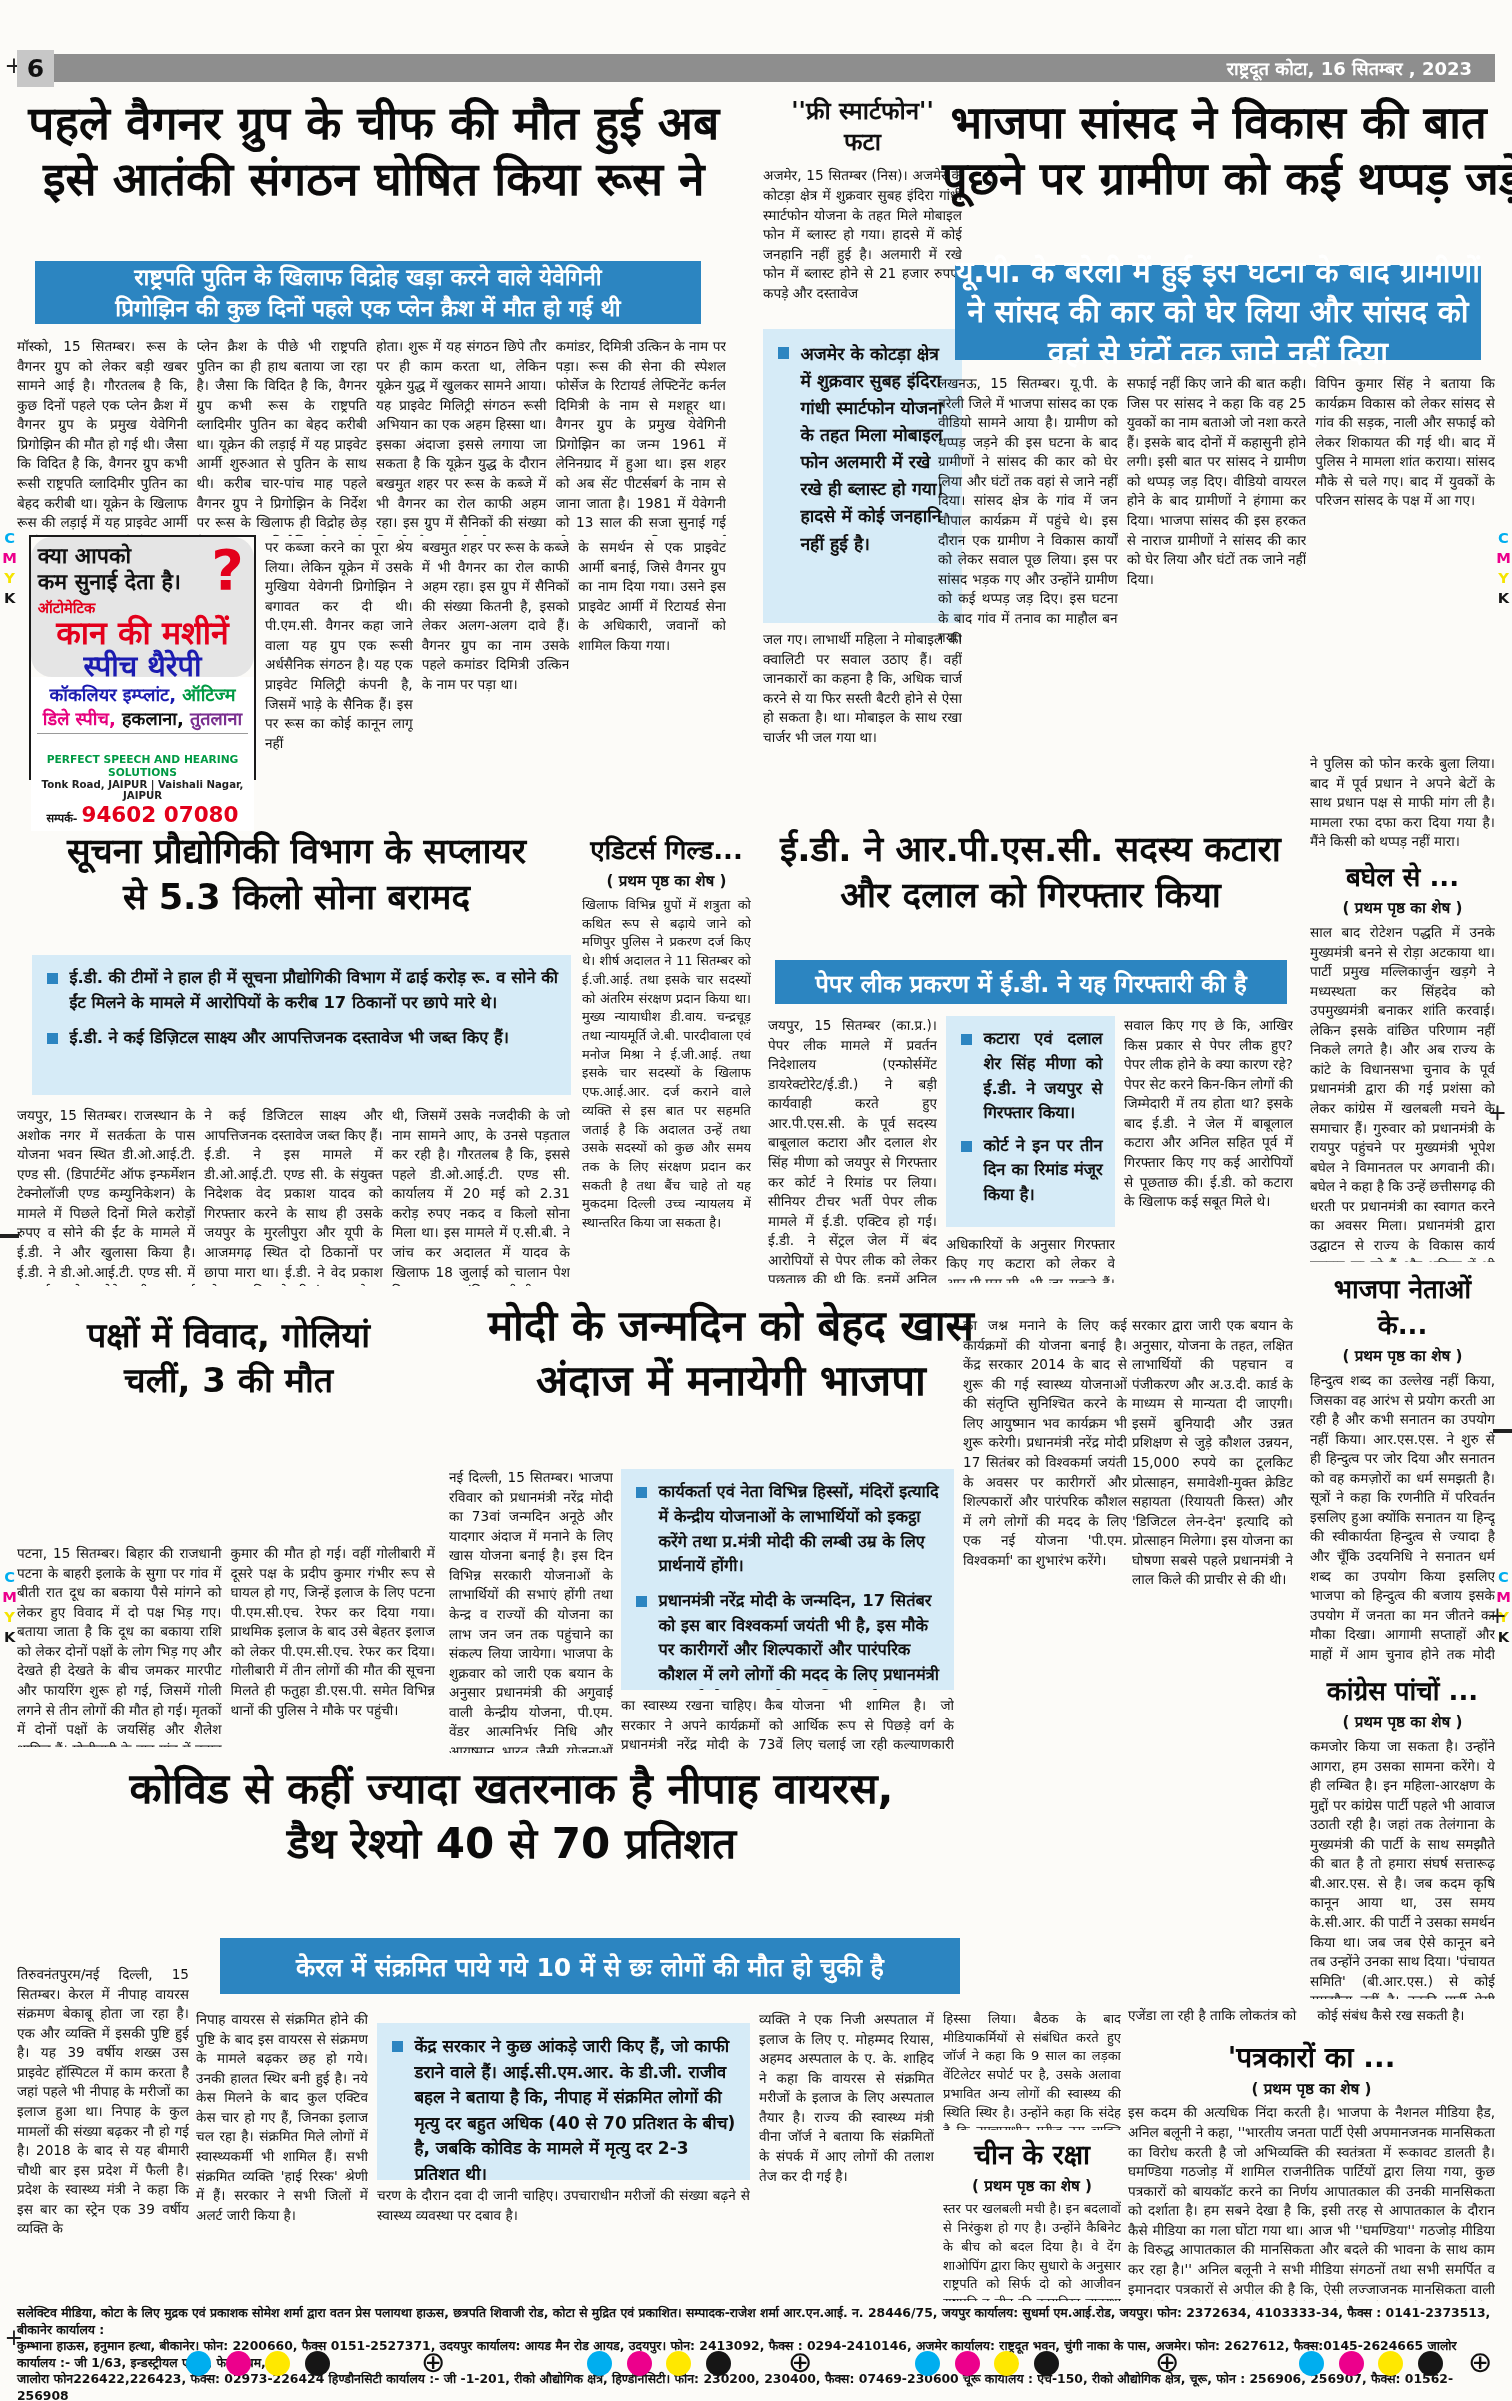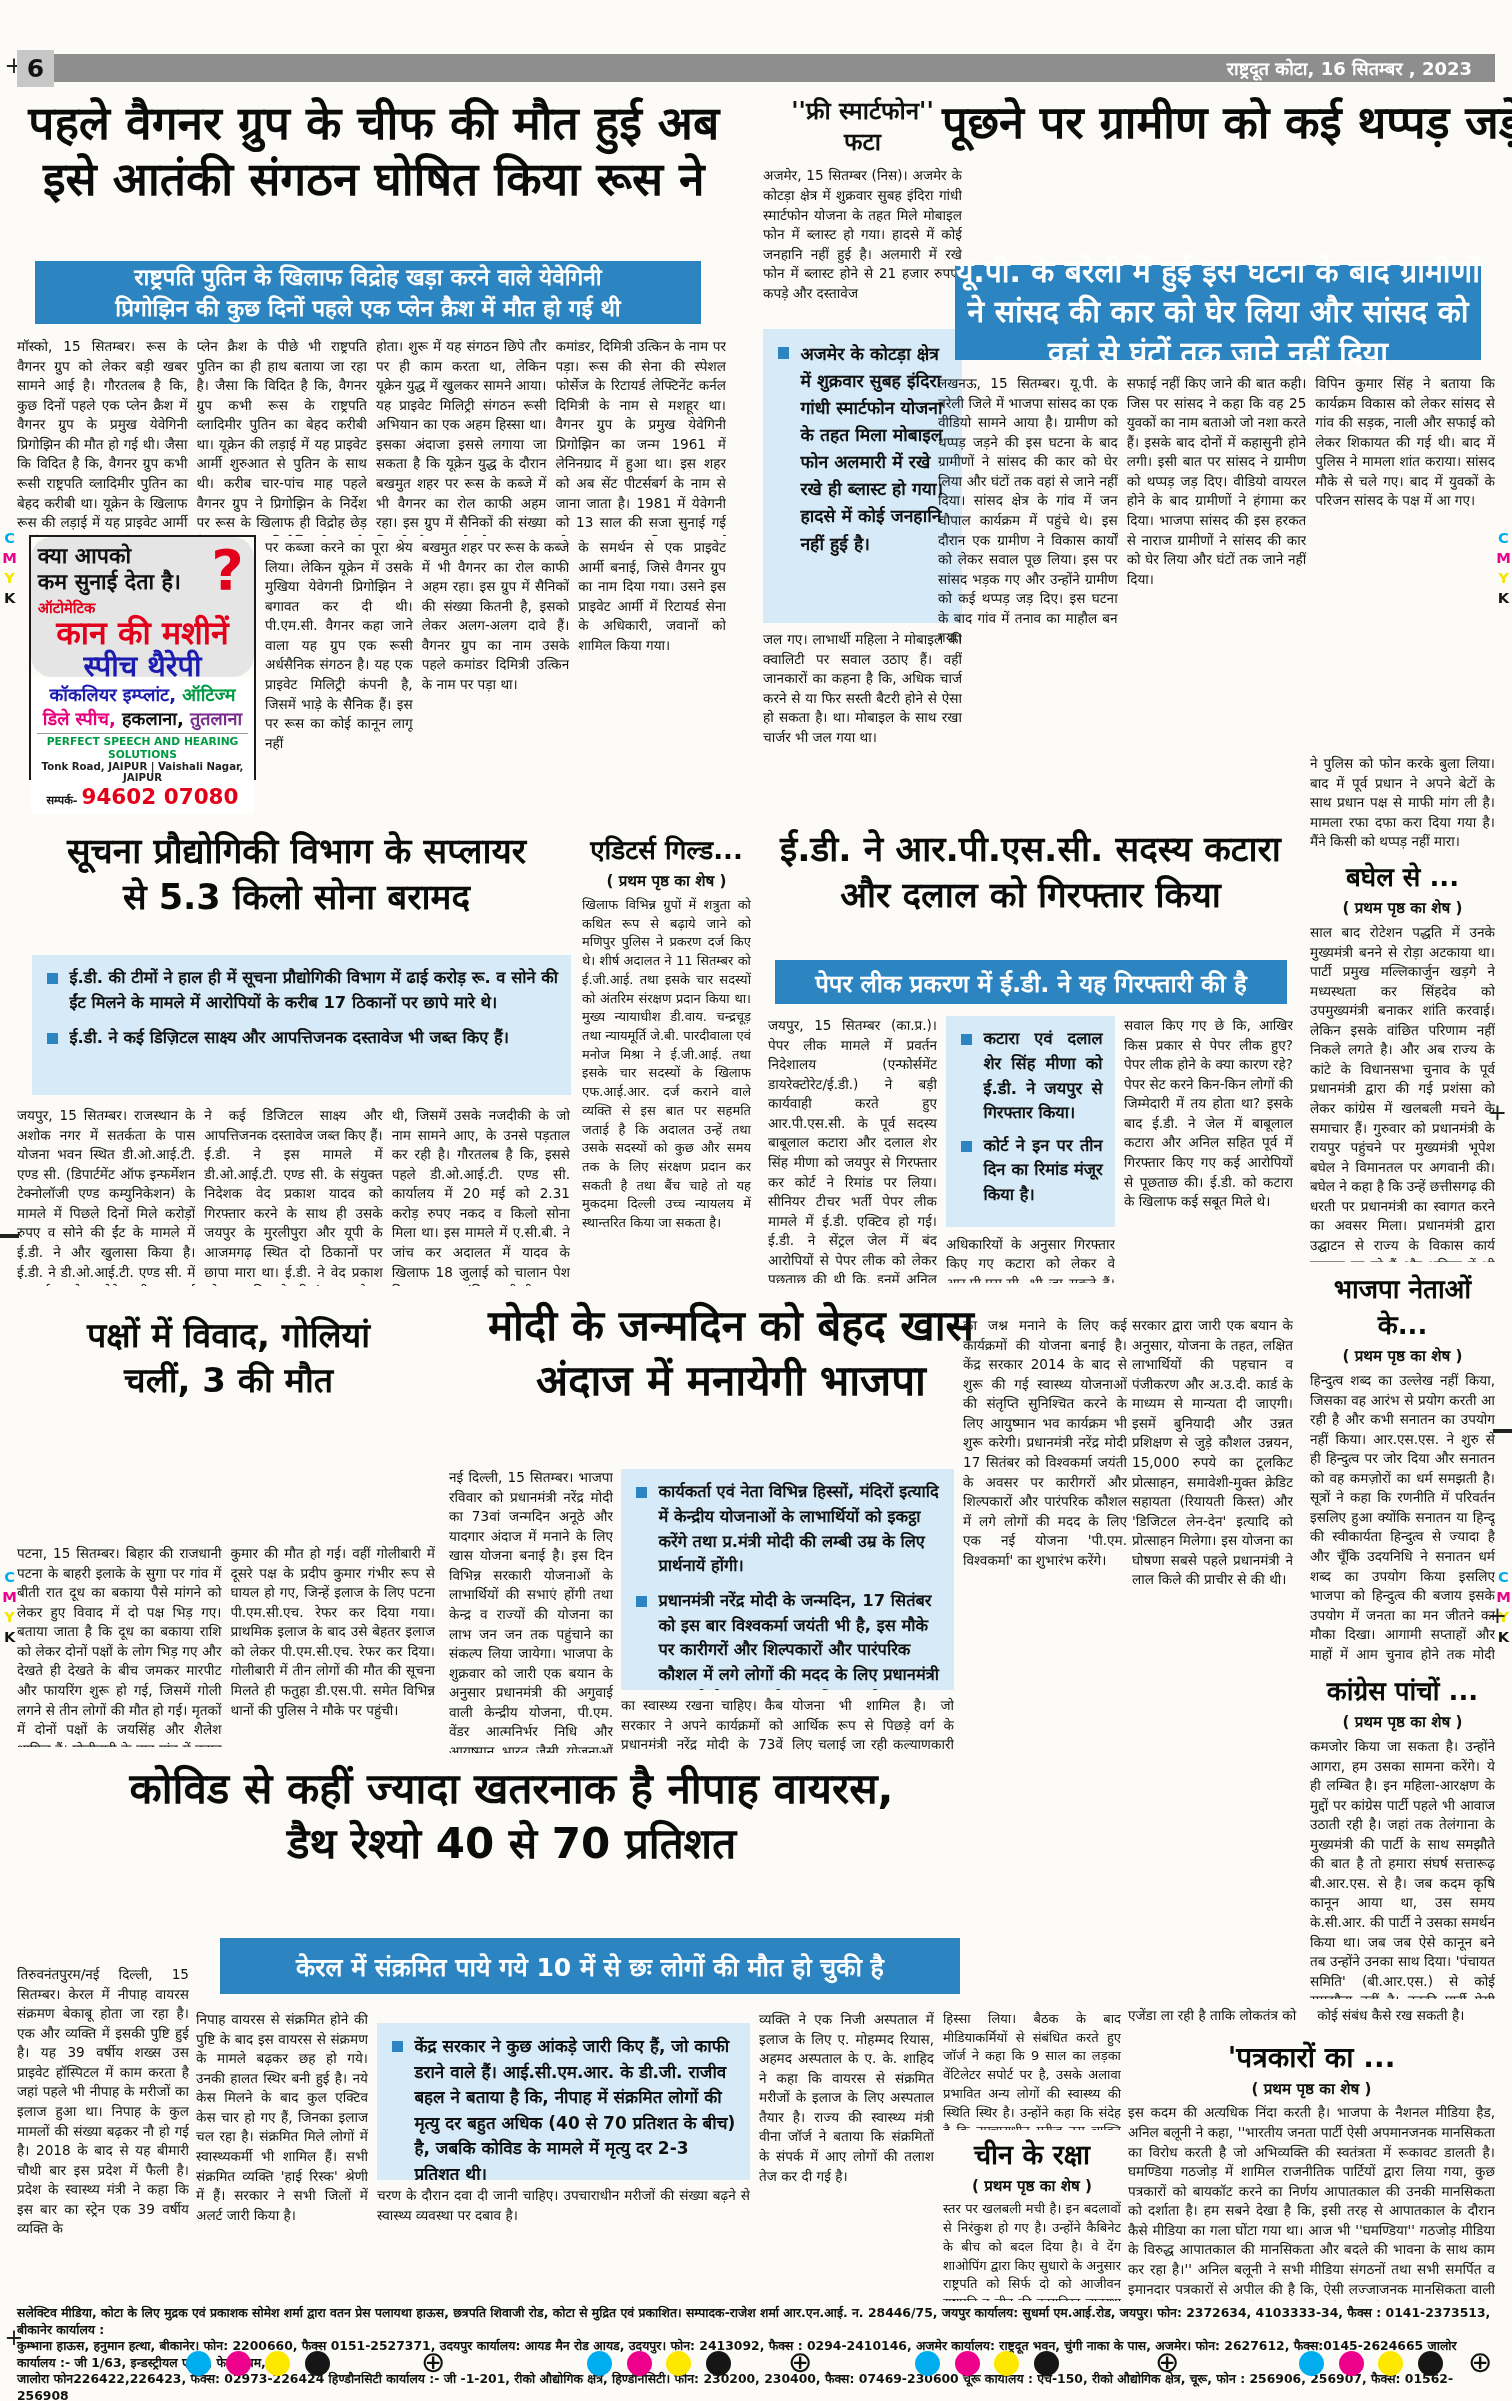--- a/index.html
+++ b/index.html
@@ -34,21 +34,21 @@
   .ad-q{font-size:21.5px;font-weight:800;color:#111;text-align:left;line-height:1.25;width:169px;}
   .ad-qmark{position:absolute;right:10.2px;top:4.5px;font-size:56px;font-weight:800;color:#e3001b;line-height:1;}
   .ad-auto{font-size:14.7px;font-weight:800;color:#e3001b;text-align:left;margin-top:1.1px;}
   .ad-machines{font-size:32px;font-weight:900;color:#e3001b;line-height:1.05;}
   .ad-speech{font-size:29px;font-weight:900;color:#1b1bb0;line-height:1.1;}
   .ad-bot{background:#fff;padding:4.5px 5.6px;text-align:center;}
   .ad-l1{font-size:18px;font-weight:800;}
   .ad-l1 .b{color:#1b1bb0;} .ad-l1 .g{color:#009a44;}
   .ad-l2{font-size:18px;font-weight:800;}
   .ad-l2 .m{color:#e6007e;} .ad-l2 .k{color:#111;} .ad-l2 .p{color:#7a2f8f;}
-  .ad-brand{font-size:10.7px;font-weight:800;color:#009a44;margin-top:3.4px;border-top:1.7px solid #9a9a9a;padding-top:1px;}
+  .ad-brand{font-size:10.7px;font-weight:800;color:#009a44;margin-top:3.4px;border-top:1.7px solid #9a9a9a;padding-top:19px;}
   .ad-addr{font-size:10.2px;font-weight:700;color:#222;}
   .ad-phone{font-size:11.3px;font-weight:700;color:#111;margin-top:1.1px;}
   .ad-phone .num{font-size:21.5px;font-weight:900;color:#e3001b;}
   
   .smart{position:absolute;left:735px;top:96px;width:199px;height:724px;overflow:hidden;padding-left:28px;}
   .smart-k{font-size:24px;font-weight:800;text-align:center;line-height:1.3;}
   .smart-intro{margin-top:8px;height:163px;}
   .smart-box{margin-top:0;height:294px;box-sizing:border-box;}
   .smart-box .bullet{font-size:17.5px;line-height:1.55;margin:0;}
   .smart-outro{margin-top:6.8px;height:136px;}
@@ -218,20 +218,21 @@
     </div>
     <div class="bodytxt smart-intro">अजमेर, 15 सितम्बर (निस)। अजमेर के कोटड़ा क्षेत्र में शुक्रवार सुबह इंदिरा गांधी स्मार्टफोन योजना के तहत मिले मोबाइल फोन में ब्लास्ट हो गया। हादसे में कोई जनहानि नहीं हुई है। अलमारी में रखे फोन में ब्लास्ट होने से 21 हजार रुपए, कपड़े और दस्तावेज</div>
     <div class="bluebox smart-box">
       <div class="bullet">अजमेर के कोटड़ा क्षेत्र में शुक्रवार सुबह इंदिरा गांधी स्मार्टफोन योजना के तहत मिला मोबाइल फोन अलमारी में रखे रखे ही ब्लास्ट हो गया। हादसे में कोई जनहानि नहीं हुई है।</div>
     </div>
     <div class="bodytxt smart-outro">जल गए। लाभार्थी महिला ने मोबाइल की क्वालिटी पर सवाल उठाए हैं। वहीं जानकारों का कहना है कि, अधिक चार्ज करने से या फिर सस्ती बैटरी होने से ऐसा हो सकता है। था। मोबाइल के साथ रखा चार्जर भी जल गया था।</div>
   </section>
 
   <section>
     <div class="hl slap-h">
+      <div>भाजपा सांसद ने विकास की बात</div>
       <div>पूछने पर ग्रामीण को कई थप्पड़ जड़े</div>
     </div>
     <div class="subbar slap-sub">
       <div>यू.पी. के बरेली में हुई इस घटना के बाद ग्रामीणों</div>
       <div>ने सांसद की कार को घेर लिया और सांसद को</div>
       <div>वहां से घंटों तक जाने नहीं दिया</div>
     </div>
     <div class="cols slap-cols">
       <div class="col">लखनऊ, 15 सितम्बर। यू.पी. के बरेली जिले में भाजपा सांसद का एक वीडियो सामने आया है। ग्रामीण को थप्पड़ जड़ने की इस घटना के बाद ग्रामीणों ने सांसद की कार को घेर लिया और घंटों तक वहां से जाने नहीं दिया। सांसद क्षेत्र के गांव में जन चौपाल कार्यक्रम में पहुंचे थे। इस दौरान एक ग्रामीण ने विकास कार्यों को लेकर सवाल पूछ लिया। इस पर सांसद भड़क गए और उन्होंने ग्रामीण को कई थप्पड़ जड़ दिए। इस घटना के बाद गांव में तनाव का माहौल बन गया।</div>
       <div class="col">सफाई नहीं किए जाने की बात कही। जिस पर सांसद ने कहा कि वह 25 युवकों का नाम बताओ जो नशा करते हैं। इसके बाद दोनों में कहासुनी होने लगी। इसी बात पर सांसद ने ग्रामीण को थप्पड़ जड़ दिए। वीडियो वायरल होने के बाद ग्रामीणों ने हंगामा कर दिया। भाजपा सांसद की इस हरकत से नाराज ग्रामीणों ने सांसद की कार को घेर लिया और घंटों तक जाने नहीं दिया।</div>

